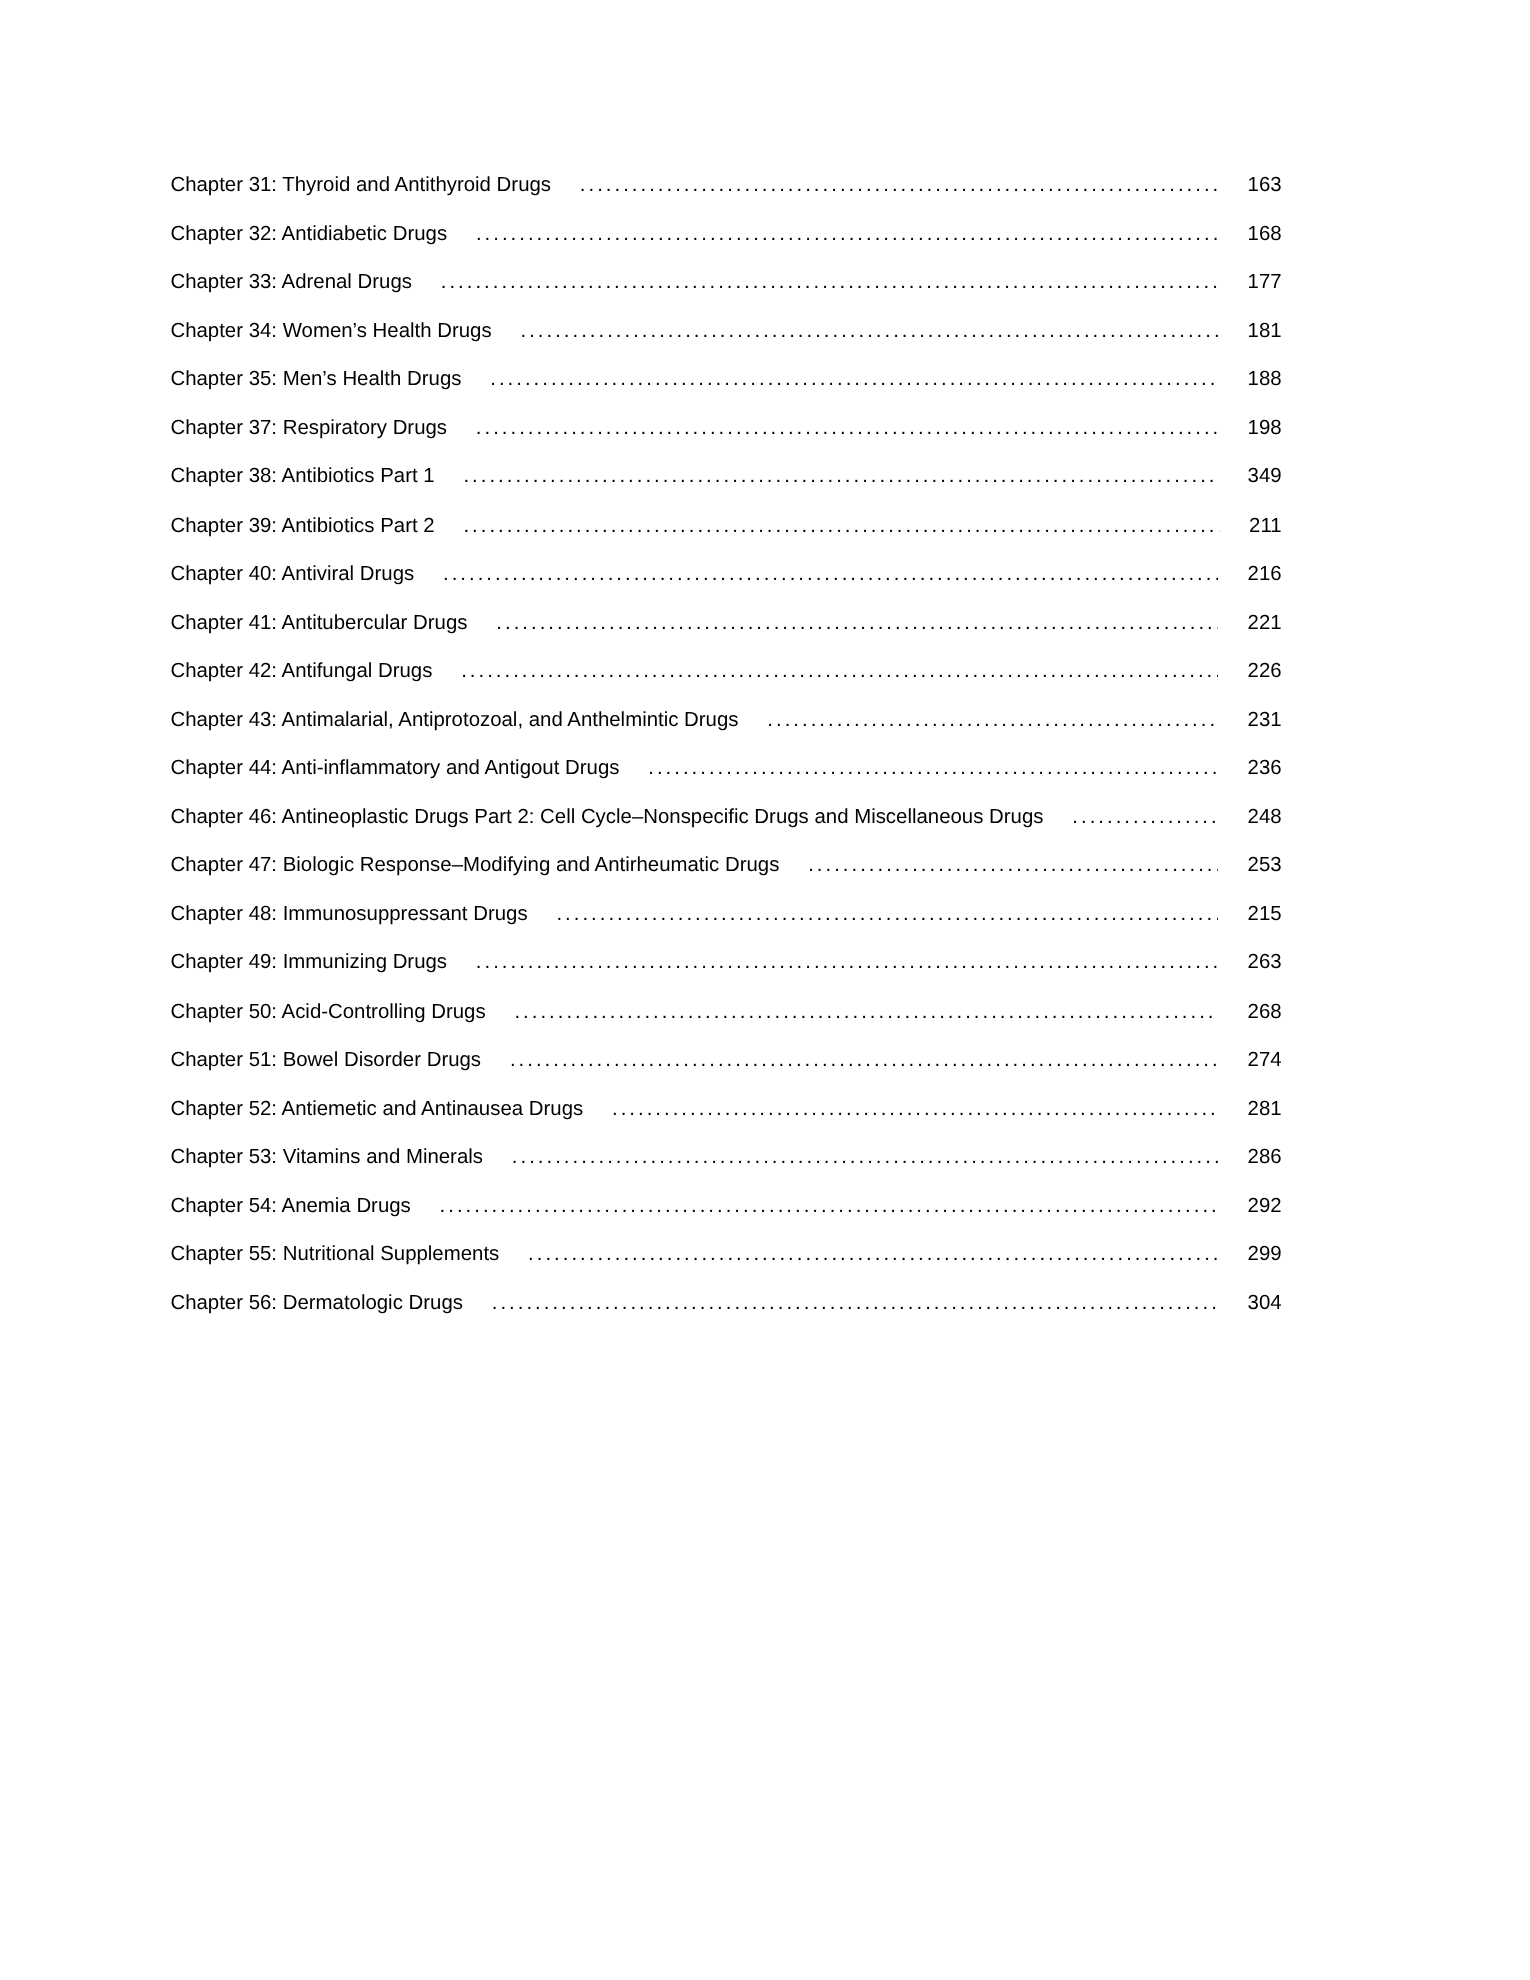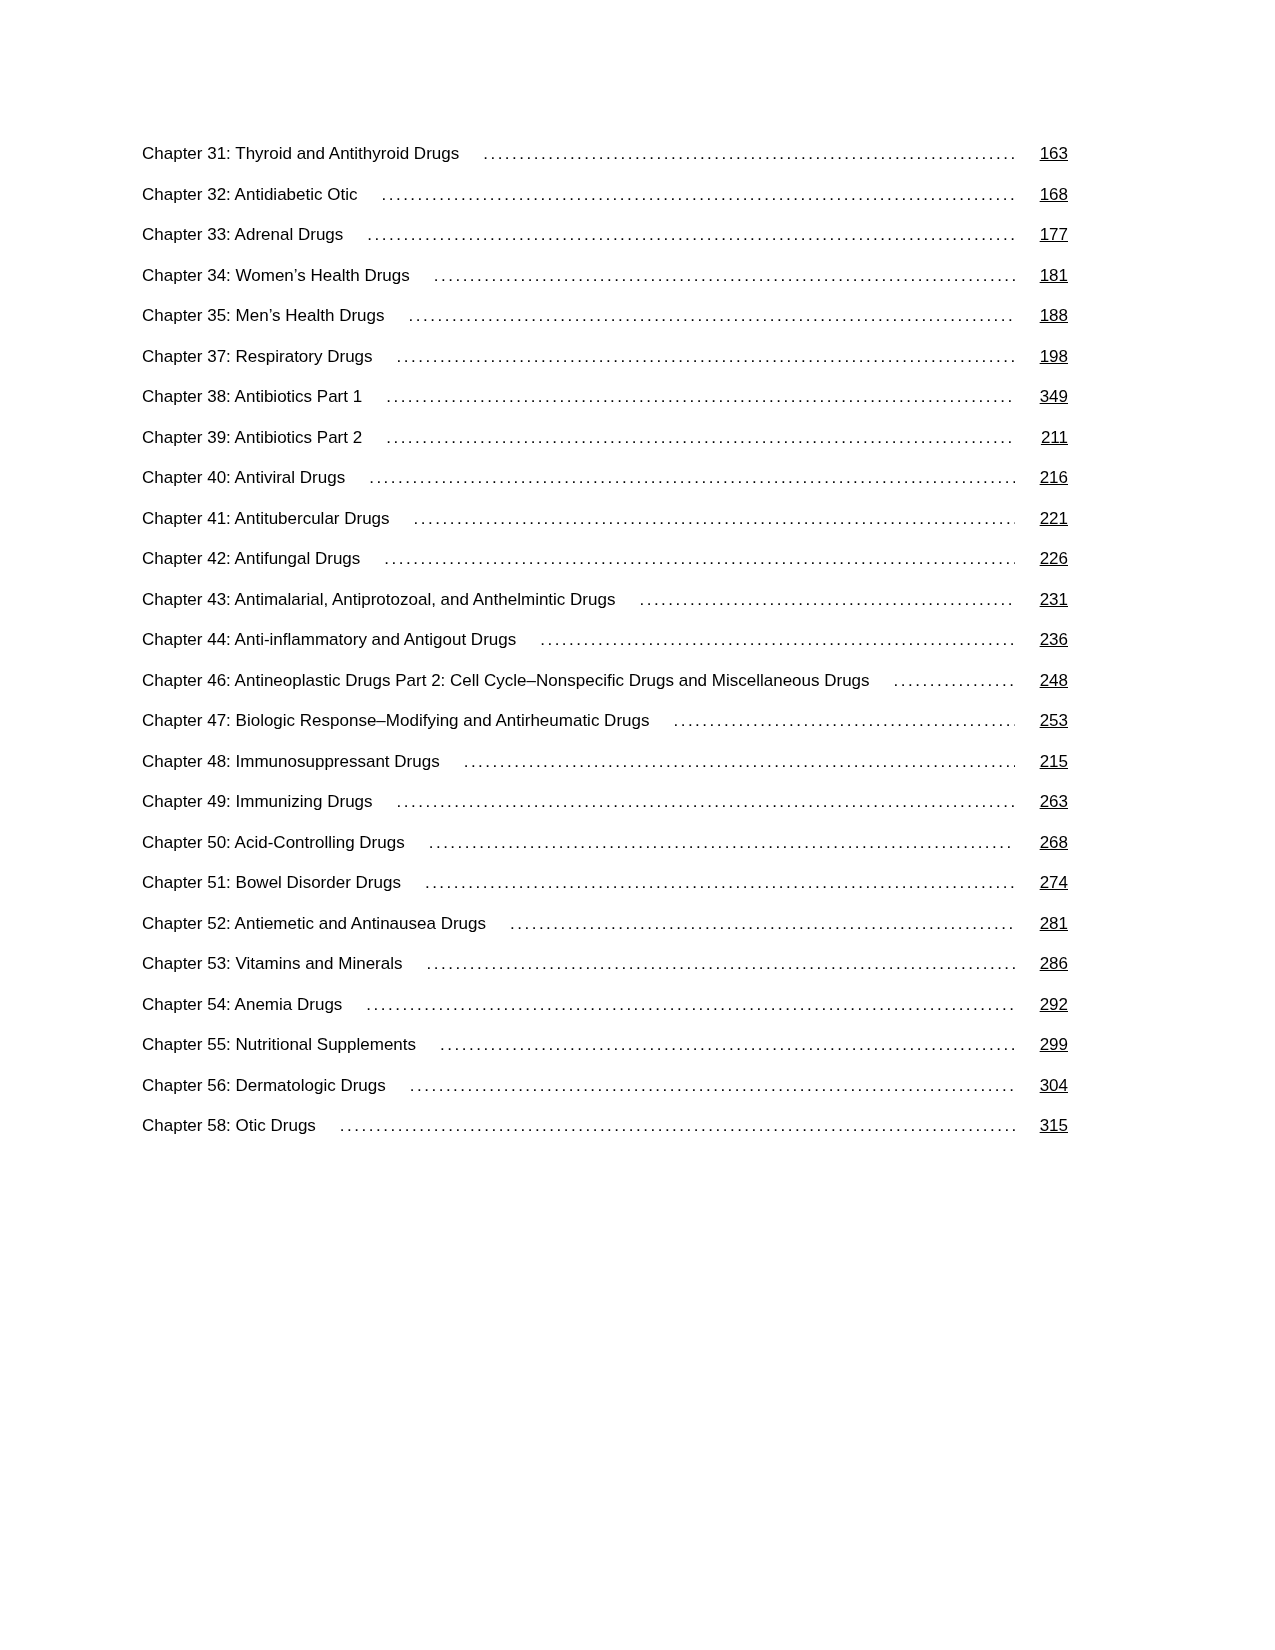--- a/index.html
+++ b/index.html
@@ -43,35 +43,34 @@
     min-width: 10px;
   }
   .toc-dots::after {
     content: "..........................................................................................................................................................................................................................................................................................";
     letter-spacing: 2.5px;
     font-size: 17px;
   }
   .toc-page {
     flex: 0 0 auto;
     text-align: right;
-    text-decoration: underline;
   }
 </style>
 </head>
 <body>
 
 <div class="page">
   <div class="toc" id="toc-list">
       <div class="toc-row">
         <span class="toc-title">Chapter 31: Thyroid and Antithyroid Drugs</span>
         <span class="toc-dots"></span>
         <span class="toc-page">163</span>
       </div>
       <div class="toc-row">
-        <span class="toc-title">Chapter 32: Antidiabetic Otic</span>
+        <span class="toc-title">Chapter 32: Antidiabetic Drugs</span>
         <span class="toc-dots"></span>
         <span class="toc-page">168</span>
       </div>
       <div class="toc-row">
         <span class="toc-title">Chapter 33: Adrenal Drugs</span>
         <span class="toc-dots"></span>
         <span class="toc-page">177</span>
       </div>
       <div class="toc-row">
         <span class="toc-title">Chapter 34: Women’s Health Drugs</span>
@@ -171,19 +170,14 @@
       <div class="toc-row">
         <span class="toc-title">Chapter 55: Nutritional Supplements</span>
         <span class="toc-dots"></span>
         <span class="toc-page">299</span>
       </div>
       <div class="toc-row">
         <span class="toc-title">Chapter 56: Dermatologic Drugs</span>
         <span class="toc-dots"></span>
         <span class="toc-page">304</span>
       </div>
-      <div class="toc-row">
-        <span class="toc-title">Chapter 58: Otic Drugs</span>
-        <span class="toc-dots"></span>
-        <span class="toc-page">315</span>
-      </div>
     </div>
 </div>
 
 </body></html>

